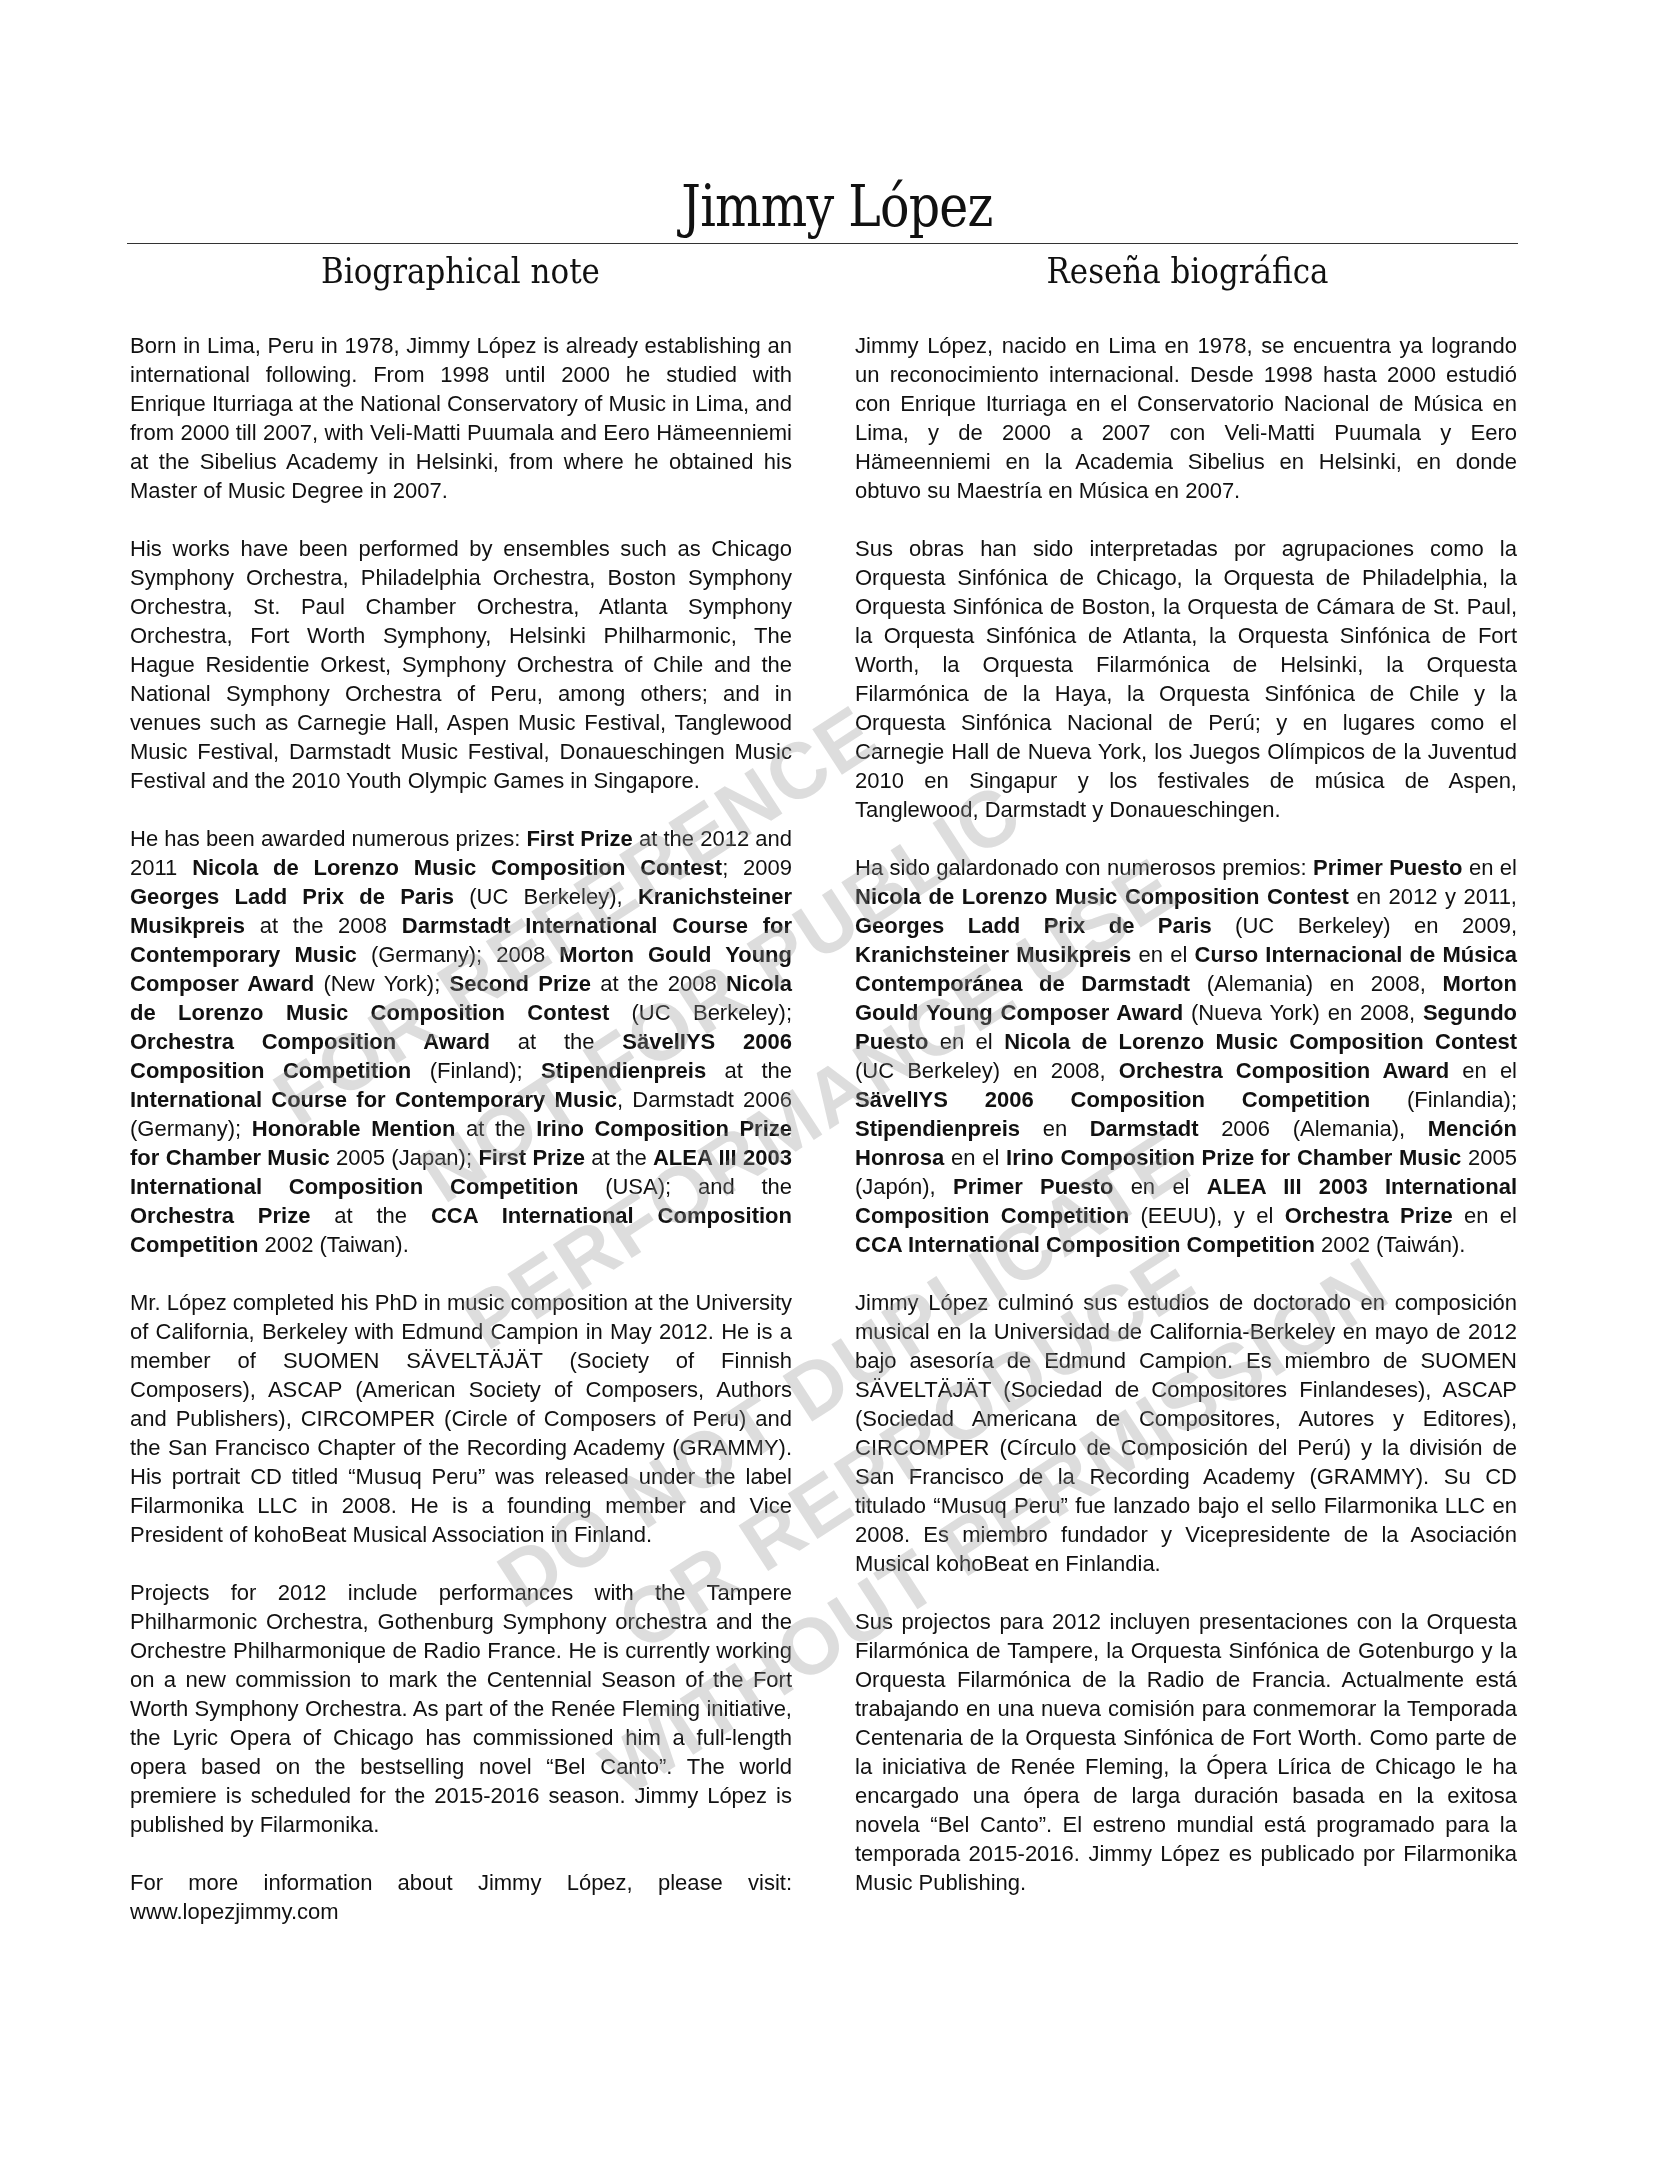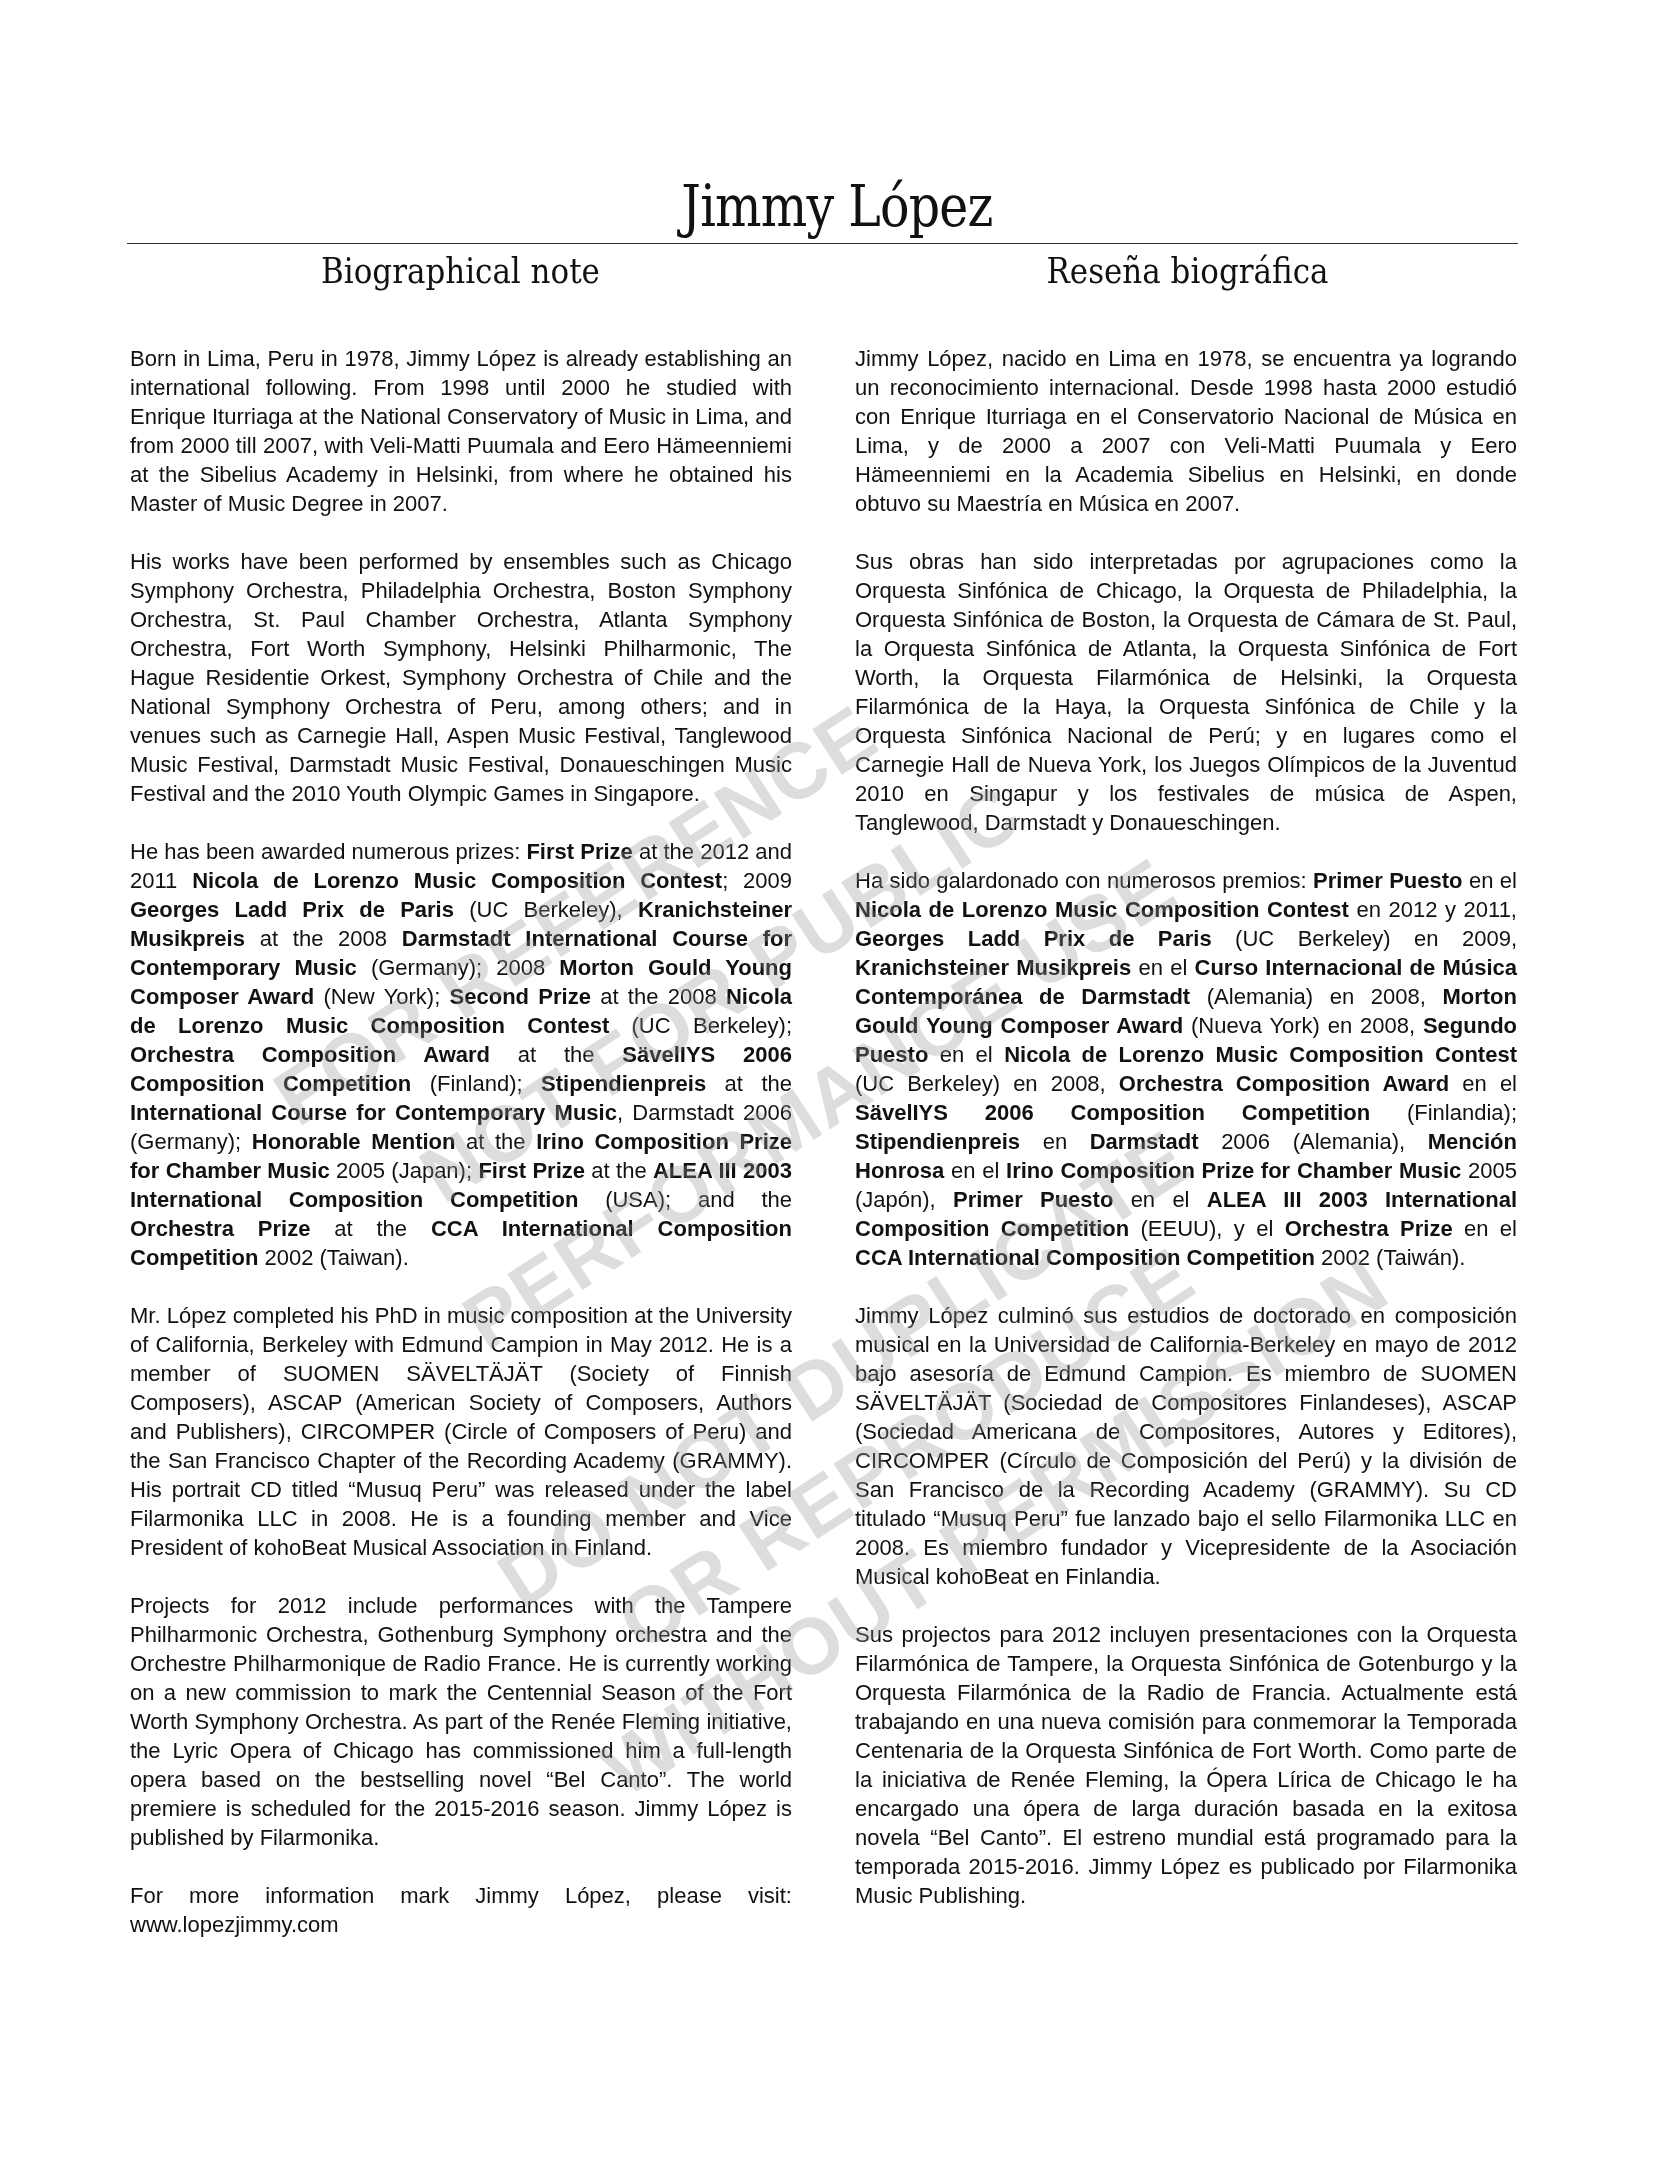--- a/index.html
+++ b/index.html
@@ -11,21 +11,21 @@
     letter-spacing: -0.9px; transform: scaleX(0.86); transform-origin: center;
   }
   .rule { position: absolute; left: 127px; width: 1391px; top: 243px; height: 0; border-top: 1.7px solid #333; }
   .heading {
     position: absolute; top: 245px; font-family: "DejaVu Serif", serif; font-size: 36px;
     line-height: 52px; text-align: center; width: 661px; transform: scaleX(0.86); transform-origin: center;
   }
   .heading.left { left: 130px; }
   .heading.right { left: 857px; }
   .col {
-    position: absolute; top: 344px; width: 662px;
+    position: absolute; top: 331px; width: 662px;
     font-family: "Liberation Sans", sans-serif; font-size: 22px; line-height: 29px;
     text-align: justify; hyphens: none;
   }
   .col.left { left: 130px; }
   .col.right { left: 855px; }
   .col p { margin: 0 0 29px 0; }
   .col b { font-weight: bold; }
   .watermark {
     position: absolute; left: 0; top: 0; width: 1674px; height: 2177px; pointer-events: none;
     overflow: hidden;
@@ -45,21 +45,21 @@
 
   <div class="heading left">Biographical note</div>
   <div class="heading right">Reseña biográfica</div>
 
   <div class="col left">
       <p><span>Born in Lima, Peru in 1978, Jimmy López is already establishing an international following. From 1998 until 2000 he studied with Enrique Iturriaga at the National Conservatory of Music in Lima, and from 2000 till 2007, with Veli-Matti Puumala and Eero Hämeenniemi at the Sibelius Academy in Helsinki, from where he obtained his Master of Music Degree in 2007.</span></p>
       <p><span>His works have been performed by ensembles such as Chicago Symphony Orchestra, Philadelphia Orchestra, Boston Symphony Orchestra, St. Paul Chamber Orchestra, Atlanta Symphony Orchestra, Fort Worth Symphony, Helsinki Philharmonic, The Hague Residentie Orkest, Symphony Orchestra of Chile and the National Symphony Orchestra of Peru, among others; and in venues such as Carnegie Hall, Aspen Music Festival, Tanglewood Music Festival, Darmstadt Music Festival, Donaueschingen Music Festival and the 2010 Youth Olympic Games in Singapore.</span></p>
       <p><span>He has been awarded numerous prizes: </span><b>First Prize</b><span> at the 2012 and 2011 </span><b>Nicola de Lorenzo Music Composition Contest</b><span>; 2009 </span><b>Georges Ladd Prix de Paris</b><span> (UC Berkeley), </span><b>Kranichsteiner Musikpreis</b><span> at the 2008 </span><b>Darmstadt International Course for Contemporary Music</b><span> (Germany); 2008 </span><b>Morton Gould Young Composer Award</b><span> (New York); </span><b>Second Prize</b><span> at the 2008 </span><b>Nicola de Lorenzo Music Composition Contest</b><span> (UC Berkeley); </span><b>Orchestra Composition Award</b><span> at the </span><b>SävelIYS 2006 Composition Competition</b><span> (Finland); </span><b>Stipendienpreis</b><span> at the </span><b>International Course for Contemporary Music</b><span>, Darmstadt 2006 (Germany); </span><b>Honorable Mention</b><span> at the </span><b>Irino Composition Prize for Chamber Music</b><span> 2005 (Japan); </span><b>First Prize</b><span> at the </span><b>ALEA III 2003 International Composition Competition</b><span> (USA); and the </span><b>Orchestra Prize</b><span> at the </span><b>CCA International Composition Competition</b><span> 2002 (Taiwan).</span></p>
       <p><span>Mr. López completed his PhD in music composition at the University of California, Berkeley with Edmund Campion in May 2012. He is a member of SUOMEN SÄVELTÄJÄT (Society of Finnish Composers), ASCAP (American Society of Composers, Authors and Publishers), CIRCOMPER (Circle of Composers of Peru) and the San Francisco Chapter of the Recording Academy (GRAMMY). His portrait CD titled “Musuq Peru” was released under the label Filarmonika LLC in 2008. He is a founding member and Vice President of kohoBeat Musical Association in Finland.</span></p>
       <p><span>Projects for 2012 include performances with the Tampere Philharmonic Orchestra, Gothenburg Symphony orchestra and the Orchestre Philharmonique de Radio France. He is currently working on a new commission to mark the Centennial Season of the Fort Worth Symphony Orchestra. As part of the Renée Fleming initiative, the Lyric Opera of Chicago has commissioned him a full-length opera based on the bestselling novel “Bel Canto”. The world premiere is scheduled for the 2015-2016 season. Jimmy López is published by Filarmonika.</span></p>
-      <p><span>For more information mark Jimmy López, please visit: www.lopezjimmy.com</span></p>
+      <p><span>For more information about Jimmy López, please visit: www.lopezjimmy.com</span></p>
     </div>
   <div class="col right">
       <p><span>Jimmy López, nacido en Lima en 1978, se encuentra ya logrando un reconocimiento internacional. Desde 1998 hasta 2000 estudió con Enrique Iturriaga en el Conservatorio Nacional de Música en Lima, y de 2000 a 2007 con Veli-Matti Puumala y Eero Hämeenniemi en la Academia Sibelius en Helsinki, en donde obtuvo su Maestría en Música en 2007.</span></p>
       <p><span>Sus obras han sido interpretadas por agrupaciones como la Orquesta Sinfónica de Chicago, la Orquesta de Philadelphia, la Orquesta Sinfónica de Boston, la Orquesta de Cámara de St. Paul, la Orquesta Sinfónica de Atlanta, la Orquesta Sinfónica de Fort Worth, la Orquesta Filarmónica de Helsinki, la Orquesta Filarmónica de la Haya, la Orquesta Sinfónica de Chile y la Orquesta Sinfónica Nacional de Perú; y en lugares como el Carnegie Hall de Nueva York, los Juegos Olímpicos de la Juventud 2010 en Singapur y los festivales de música de Aspen, Tanglewood, Darmstadt y Donaueschingen.</span></p>
       <p><span>Ha sido galardonado con numerosos premios:  </span><b>Primer Puesto</b><span> en el </span><b>Nicola de Lorenzo Music Composition Contest</b><span> en 2012 y 2011, </span><b>Georges Ladd Prix de Paris</b><span> (UC Berkeley) en 2009, </span><b>Kranichsteiner Musikpreis</b><span> en el </span><b>Curso Internacional de Música Contemporánea de Darmstadt</b><span> (Alemania) en 2008, </span><b>Morton Gould Young Composer Award</b><span> (Nueva York) en 2008, </span><b>Segundo Puesto</b><span> en el </span><b>Nicola de Lorenzo Music Composition Contest</b><span> (UC Berkeley) en 2008, </span><b>Orchestra Composition Award</b><span> en el </span><b>SävelIYS 2006 Composition Competition</b><span> (Finlandia); </span><b>Stipendienpreis</b><span> en </span><b>Darmstadt</b><span> 2006 (Alemania), </span><b>Mención Honrosa</b><span> en el </span><b>Irino Composition Prize for Chamber Music</b><span> 2005 (Japón), </span><b>Primer Puesto</b><span> en el </span><b>ALEA III 2003 International Composition Competition</b><span> (EEUU), y el </span><b>Orchestra Prize</b><span> en el </span><b>CCA International Composition Competition</b><span> 2002 (Taiwán).</span></p>
       <p><span>Jimmy López culminó sus estudios de doctorado en composición musical en la Universidad de California-Berkeley en mayo de 2012 bajo asesoría de  Edmund Campion. Es miembro de SUOMEN SÄVELTÄJÄT (Sociedad de Compositores Finlandeses), ASCAP (Sociedad Americana de Compositores, Autores y Editores), CIRCOMPER (Círculo de Composición del Perú) y la división de San Francisco de la Recording Academy (GRAMMY). Su CD titulado “Musuq Peru” fue lanzado bajo el sello  Filarmonika LLC en 2008. Es miembro fundador y Vicepresidente de la Asociación Musical kohoBeat en Finlandia.</span></p>
       <p><span>Sus projectos para 2012 incluyen presentaciones con la Orquesta Filarmónica de Tampere, la Orquesta Sinfónica de Gotenburgo y la Orquesta Filarmónica de la Radio de Francia. Actualmente está trabajando en una nueva comisión para conmemorar la Temporada Centenaria de la Orquesta Sinfónica de Fort Worth. Como parte de la iniciativa de Renée Fleming, la Ópera Lírica de Chicago le ha encargado una ópera de larga duración basada en la exitosa novela “Bel Canto”. El estreno mundial está programado para la temporada 2015-2016. Jimmy López es publicado por Filarmonika Music Publishing.</span></p>
     </div>
 
   <div class="watermark">

